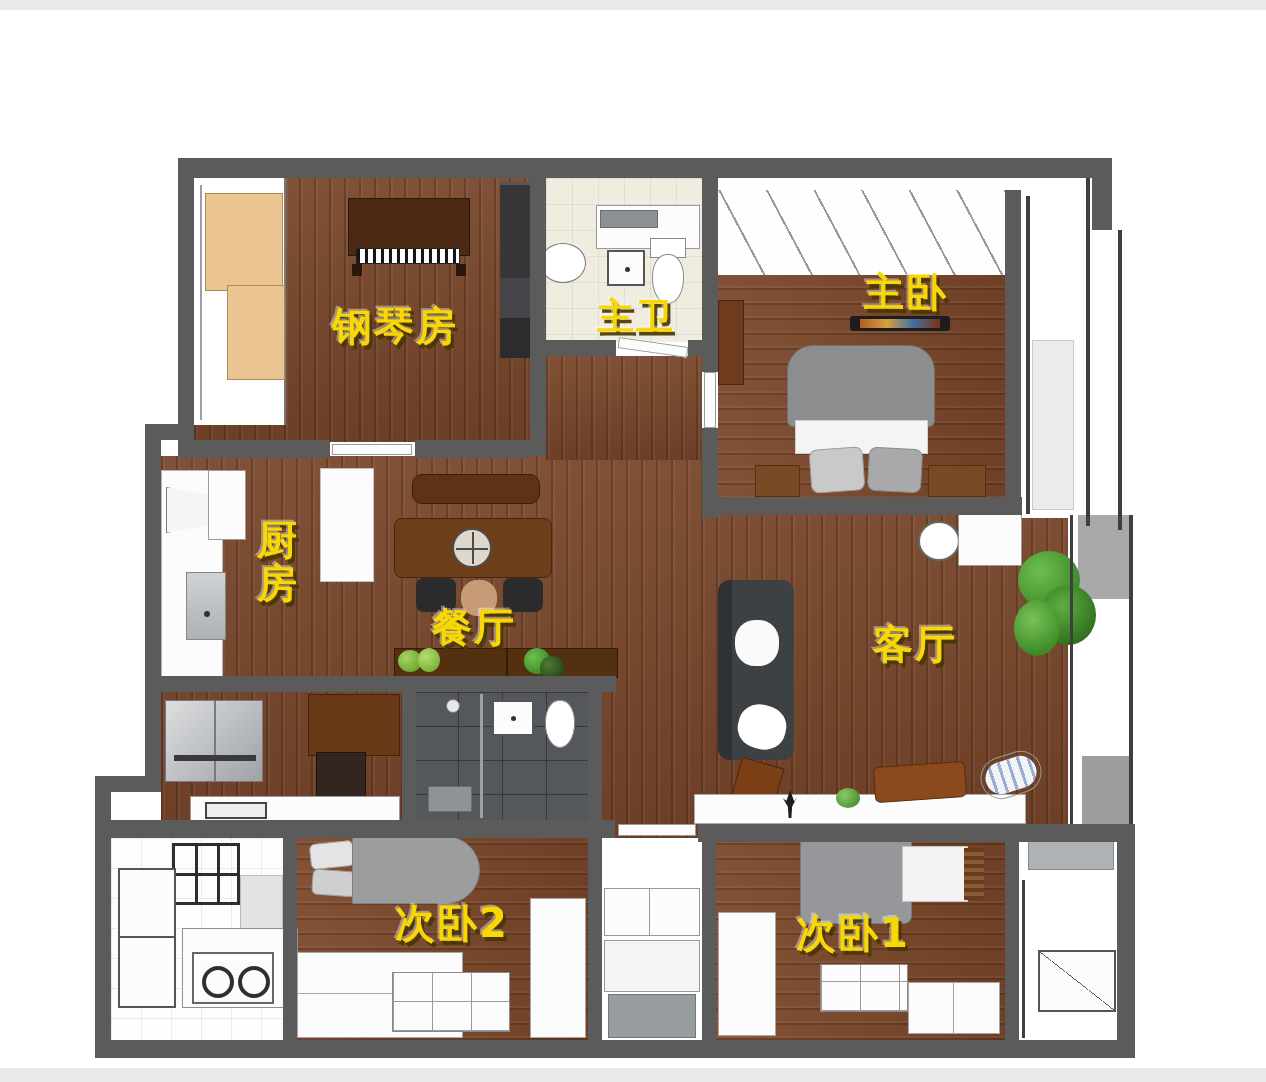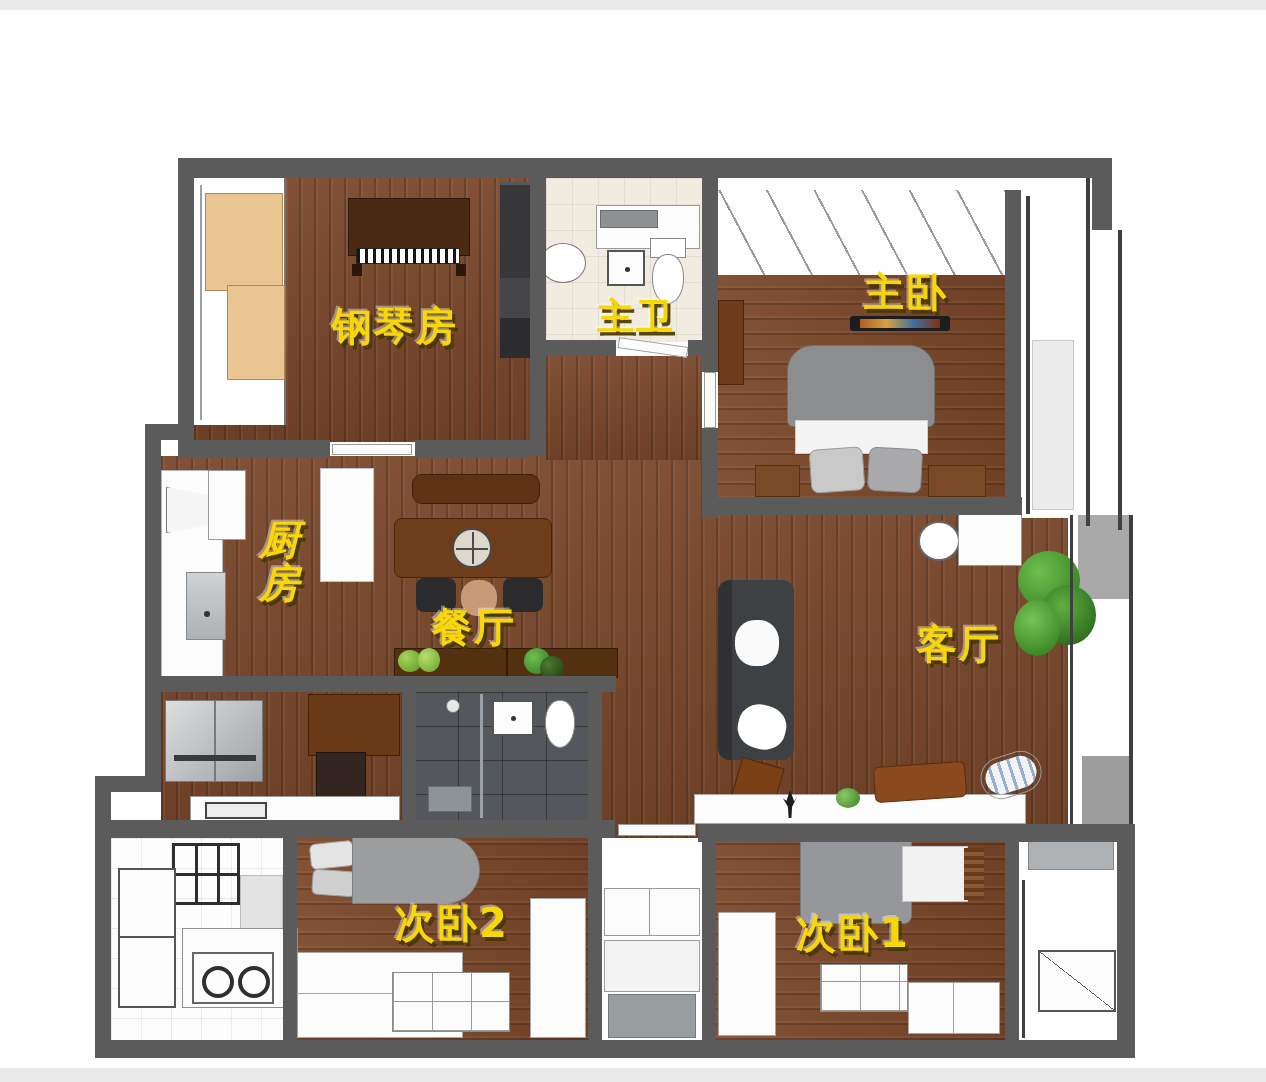--- a/index.html
+++ b/index.html
@@ -50,21 +50,21 @@
     background-image:
       repeating-linear-gradient(90deg, #9a9a9a 0 1px, transparent 1px 39px),
       repeating-linear-gradient(0deg, #9a9a9a 0 1px, transparent 1px 29px); }
   .keybed { position:absolute; background:#fff; border:1px solid #222; z-index:21; box-sizing:border-box;
     background-image:repeating-linear-gradient(90deg, #151515 0 3px, transparent 3px 8px); }
   
   .label { position:absolute; z-index:50; color:#f8d703; font-weight:bold; font-size:40px;
     line-height:1.08; letter-spacing:2px; white-space:nowrap;
     text-shadow:-2px -2px 0 rgba(255,255,255,0.40), 3px 4px 0 rgba(72,55,0,0.92);
     transform:translate(-50%,-50%); }
-  .label.vertical { white-space:normal; width:46px; word-break:break-all; text-align:right;font-style:italic; }
+  .label.vertical { white-space:normal; width:46px; word-break:break-all; text-align:center; }
 </style>
 </head>
 <body>
 
 <div class="canvas">
 
   <div class="strip" style="top:0;height:10px;"></div>
   <div class="strip" style="top:1068px;height:14px;"></div>
 
   <div class="floor wood-v" style="left:194px;top:178px;width:336px;height:264px;"></div>
@@ -256,17 +256,17 @@
   <div class="wfurn" style="left:1038px;top:950px;width:78px;height:62px;border:2px solid #555;">
     <div style="position:absolute;left:0;top:0;width:100%;height:100%;background:linear-gradient(to top right,transparent 49.6%,#555 49.6%,#555 50.4%,transparent 50.4%);"></div>
   </div>
   <div class="frame" style="left:1022px;top:880px;width:3px;height:158px;"></div>
 
   <div class="label" style="left:395px;top:327px;">钢琴房</div>
   <div class="label" style="left:636px;top:317px;font-size:37px;">主卫</div>
   <div class="label" style="left:906px;top:293px;">主卧</div>
   <div class="label vertical" style="left:278px;top:562px;">厨房</div>
   <div class="label" style="left:474px;top:628px;">餐厅</div>
-  <div class="label" style="left:915px;top:645px;margin-left:44px;">客厅</div>
+  <div class="label" style="left:915px;top:645px;">客厅</div>
   <div class="label" style="left:452px;top:924px;">次卧2</div>
   <div class="label" style="left:853px;top:934px;">次卧1</div>
 
 </div>
 
 </body></html>

